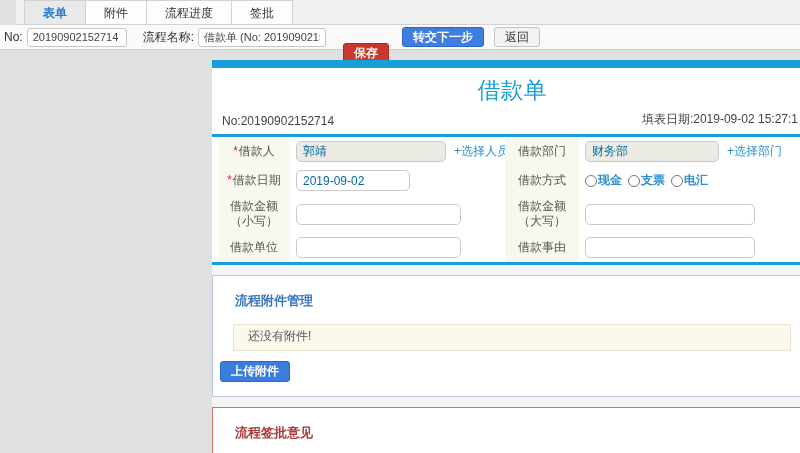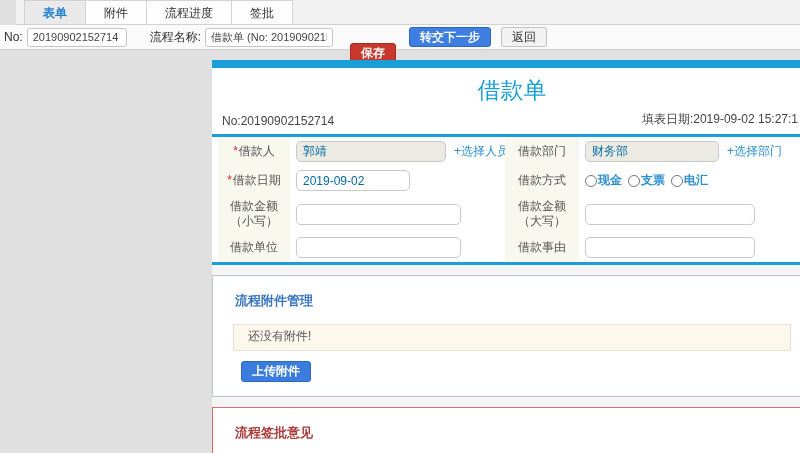--- a/index.html
+++ b/index.html
@@ -98,21 +98,21 @@
     margin-top: 10px; background: #fff; border: 1px solid #b9c6de;
     padding: 14px 0 14px 0;
   }
   .att-heading { color: #3a76c0; font-weight: bold; font-size: 13px; margin: 2px 0 14px 22px; }
   .att-warning {
     margin: 0 20px 10px 20px; padding: 5px 14px; height: 27px;
     background: #fdf8ec; border: 1px solid #e7e2d0; color: #555;
     display: flex; align-items: flex-end;
   }
   .btn-upload {
-    margin-left: 28px; height: 21px; padding: 0 10px;
+    margin-left: 7px; height: 21px; padding: 0 10px;
     background: #3b7ddd; border: 1px solid #2f68c0; border-radius: 3px;
     color: #fff; font-size: 12px; font-weight: bold; cursor: pointer;
     font-family: "Liberation Sans", sans-serif;
   }
 
   .appr-card {
     margin-top: 10px; background: #fff; border: 1px solid #d9706a;
     padding: 16px 0 0 0; height: 140px;
   }
   .appr-heading { color: #aa3c3a; font-weight: bold; font-size: 13px; margin: 0 0 14px 22px; }
@@ -123,21 +123,21 @@
 <div class="tabbar">
   <div class="tab active">表单</div>
   <div class="tab">附件</div>
   <div class="tab">流程进度</div>
   <div class="tab">签批</div>
 </div>
 
 <div class="toolbar">
   <label>No:</label>
   <input id="no-input" class="tb-input" type="text" value="20190902152714" style="">
-  <label style="margin-left:23px">流程名称:</label>
+  <label style="margin-left:16px">流程名称:</label>
   <input id="pname-input" class="tb-input" type="text" value="借款单 (No: 20190902152714)郭靖" style="">
   <button class="btn btn-save">保存</button>
   <button class="btn btn-next">转交下一步</button>
   <button class="btn btn-back">返回</button>
 </div>
 
 <div class="panel">
 
   <div class="form-card">
     <div class="bluebar"></div>

